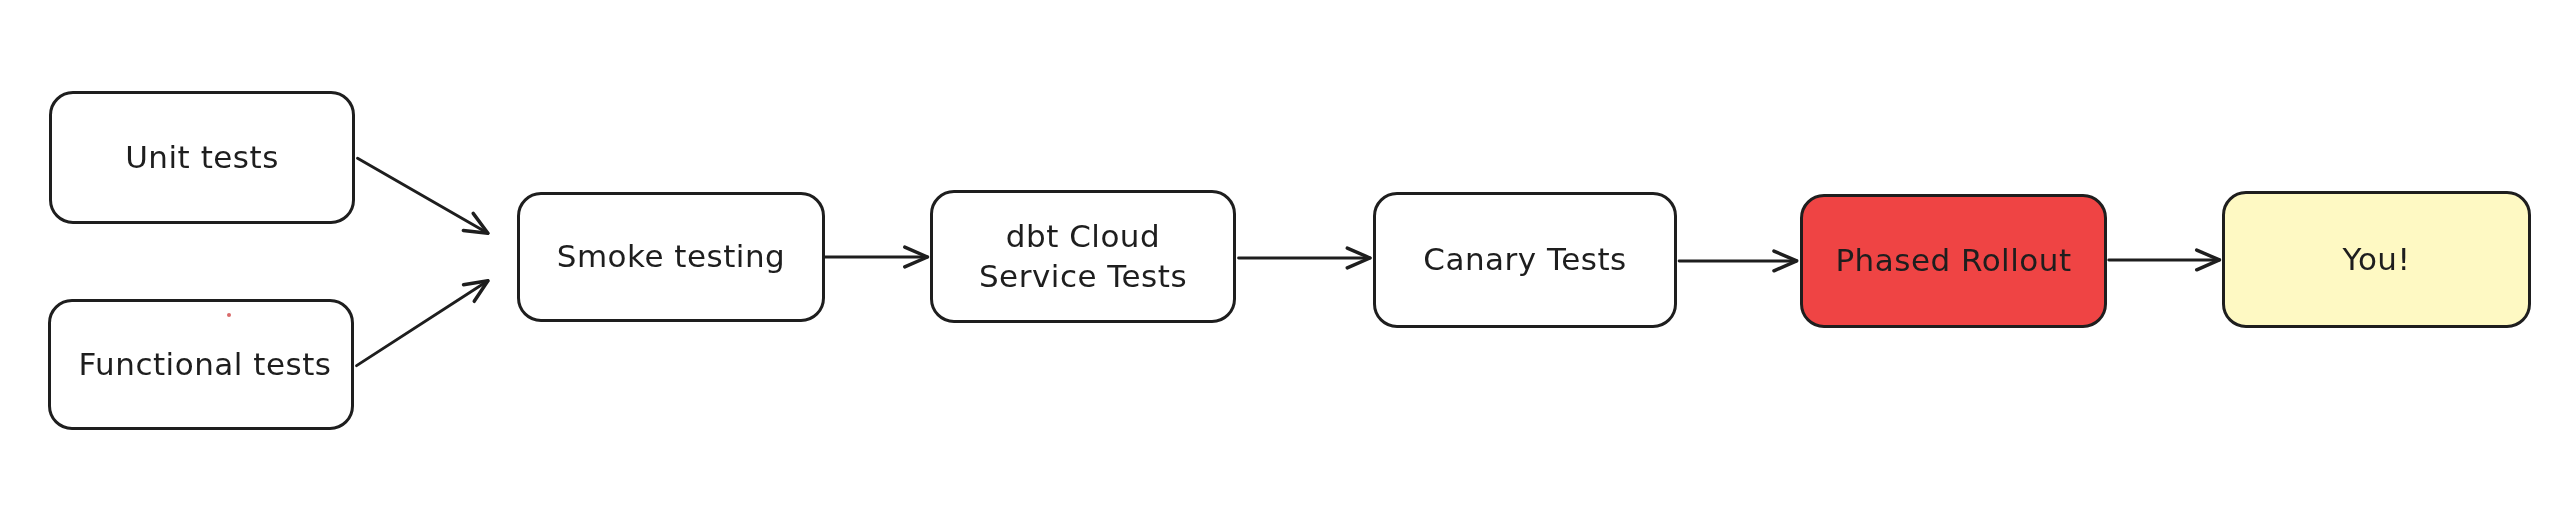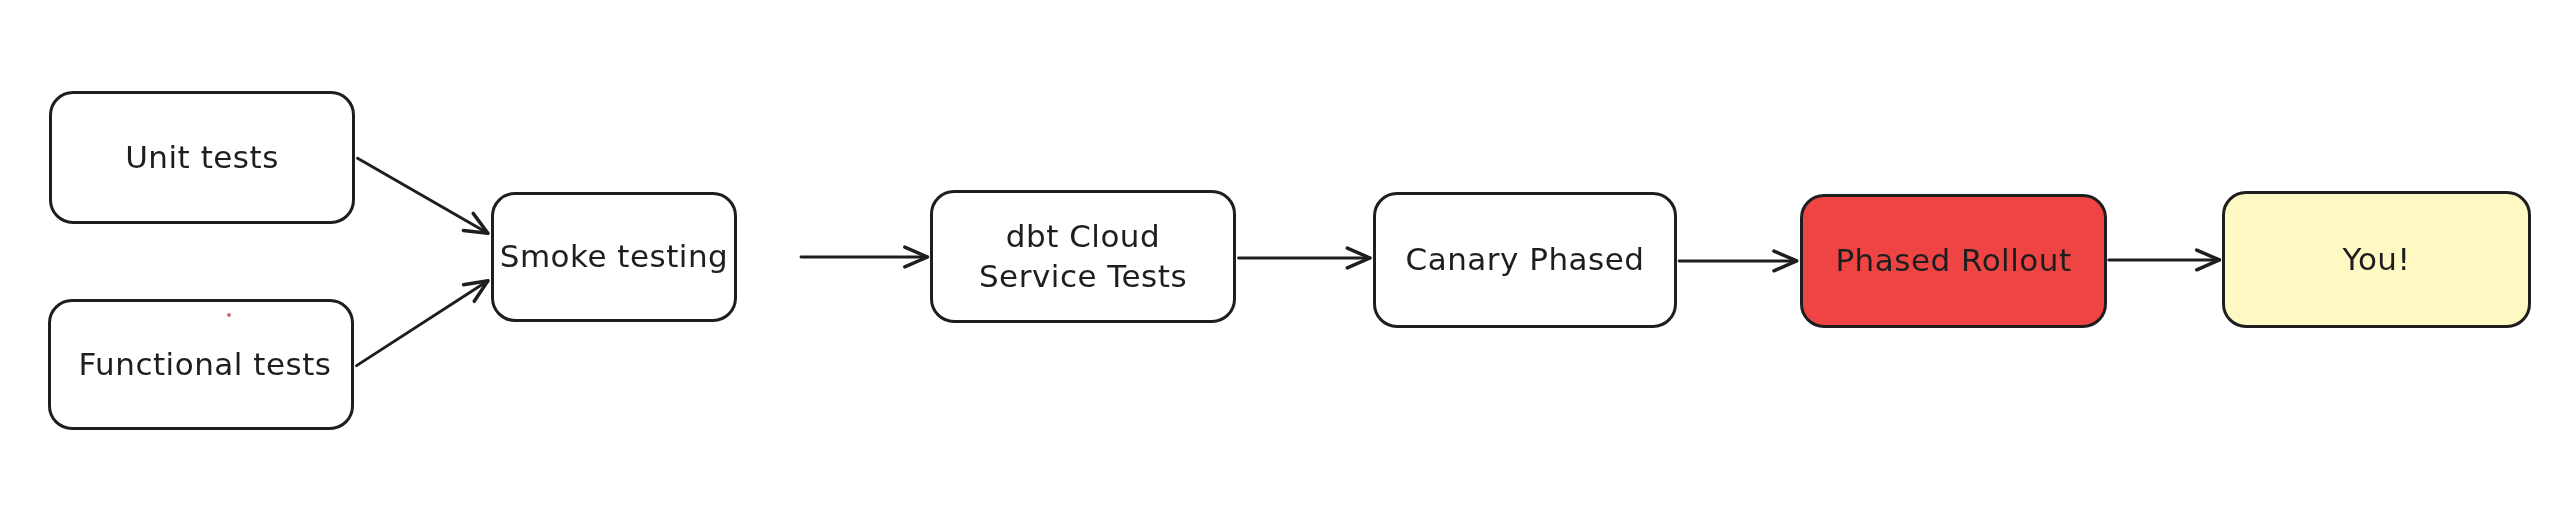--- a/index.html
+++ b/index.html
@@ -62,29 +62,29 @@
         <line x1="2135" y1="263" x2="2247" y2="263" stroke="#1e1e1e" stroke-width="3" class="edge-line" marker-end="url(#arrowhead)"></line>
       </g>
   </svg>
   <div id="nodes-layer">
       <div class="node" style="left: 49px; top: 91px; width: 306px; height: 133px; border-color: rgb(30, 30, 30); background: rgb(255, 255, 255);">
         <div class="node-label" style="color: rgb(30, 30, 30);">Unit tests</div>
       </div>
       <div class="node" style="left: 48px; top: 299px; width: 306px; height: 131px; border-color: rgb(30, 30, 30); background: rgb(255, 255, 255);">
         <div class="node-label" style="color: rgb(30, 30, 30); margin-left: 8px;">Functional tests</div>
       </div>
-      <div class="node" style="left: 491px; top: 192px; width: 246px; height: 130px; border-color: rgb(30, 30, 30); background: rgb(255, 255, 255);">
+      <div class="node" style="left: 517px; top: 192px; width: 308px; height: 130px; border-color: rgb(30, 30, 30); background: rgb(255, 255, 255);">
         <div class="node-label" style="color: rgb(30, 30, 30);">Smoke testing</div>
       </div>
       <div class="node" style="left: 930px; top: 190px; width: 306px; height: 133px; border-color: rgb(30, 30, 30); background: rgb(255, 255, 255);">
         <div class="node-label" style="color: rgb(30, 30, 30);">dbt Cloud
 Service Tests</div>
       </div>
       <div class="node" style="left: 1373px; top: 192px; width: 304px; height: 136px; border-color: rgb(30, 30, 30); background: rgb(255, 255, 255);">
-        <div class="node-label" style="color: rgb(30, 30, 30);">Canary Phased</div>
+        <div class="node-label" style="color: rgb(30, 30, 30);">Canary Tests</div>
       </div>
       <div class="node" style="left: 1800px; top: 194px; width: 307px; height: 134px; border-color: rgb(30, 30, 30); background: #ef4444;">
         <div class="node-label" style="color: rgb(30, 30, 30);">Phased Rollout</div>
       </div>
       <div class="node" style="left: 2222px; top: 191px; width: 309px; height: 137px; border-color: rgb(30, 30, 30); background: #fef9c3;">
         <div class="node-label" style="color: rgb(30, 30, 30);">You!</div>
       </div>
     </div>
   <div id="red-speck" style="left: 227px; top: 313px; background: rgb(217, 106, 106);"></div>
 </div>

